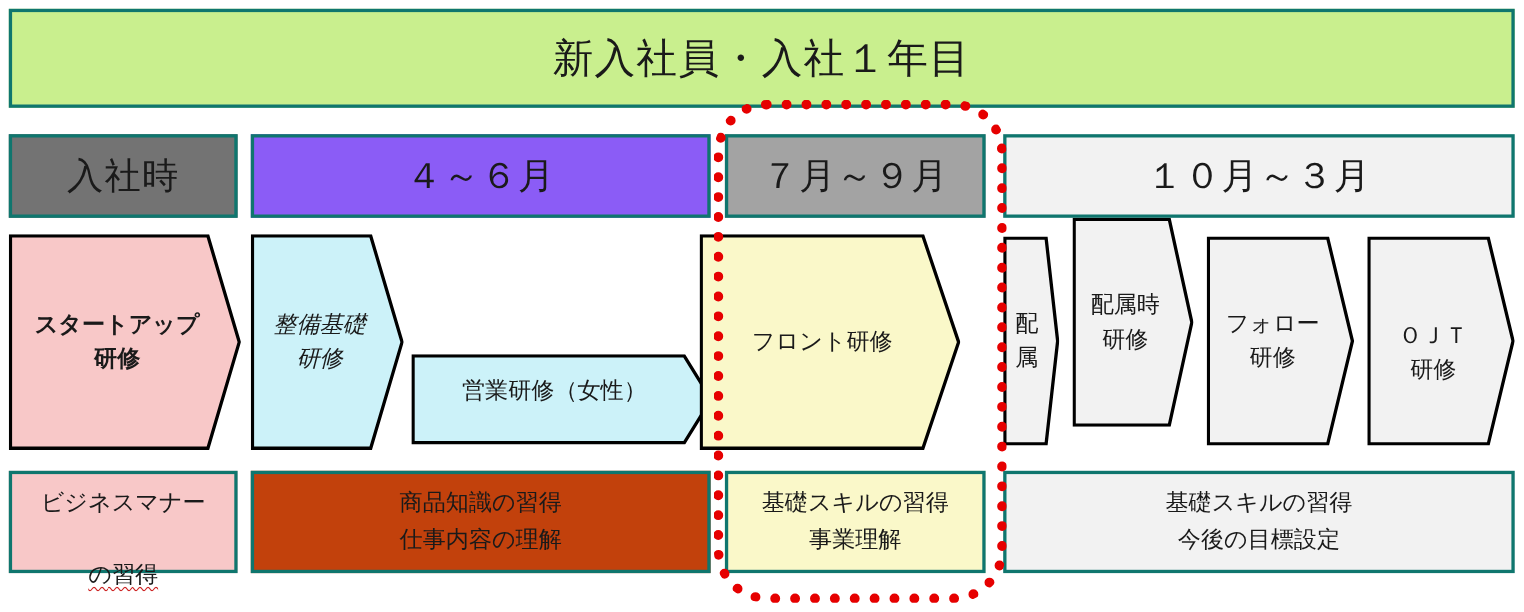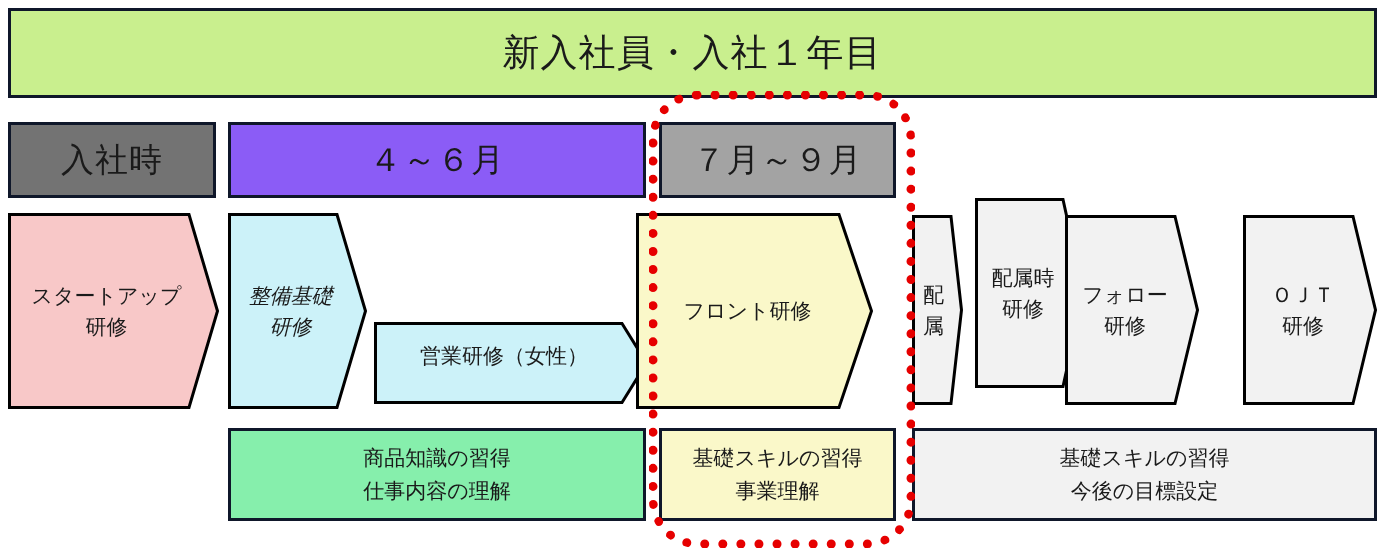--- a/index.html
+++ b/index.html
@@ -10,21 +10,21 @@
   }
   .canvas {
     position: relative;
     width: 1385px;
     height: 556px;
     background: #ffffff;
     overflow: hidden;
   }
   .box {
     position: absolute;
-    border: 3px solid #0f172a;
+    border: 3px solid #0f766e;
     display: flex;
     align-items: center;
     justify-content: center;
     text-align: center;
     white-space: pre-line;
   }
   .banner  { font-size: 37px; letter-spacing: 1px; }
   .period  { font-size: 33px; letter-spacing: 1px; }
   .outcome { font-size: 21px; line-height: 1.55; }
   .chev {
@@ -72,22 +72,25 @@
 
   <div class="box period" style="left: 8px; top: 122px; width: 208px; height: 76px; background: #737373;">
     <span>入社時</span>
   </div>
   <div class="box period" style="left: 228px; top: 122px; width: 418px; height: 76px; background: #8b5cf6;">
     <span>４～６月</span>
   </div>
   <div class="box period" style="left: 659px; top: 122px; width: 237px; height: 76px; background: #a3a3a3;">
     <span>７月～９月</span>
   </div>
+  <div class="box period" style="left: 912px; top: 122px; width: 465px; height: 76px; background: rgb(242, 242, 242);">
+    <span>１０月～３月</span>
+  </div>
 
-  <div class="chev" style="left:8px; top:213px; width:211px; height:196px;"><svg viewBox="0 0 211 196" width="211" height="196">
+  <div class="chev" style="left:8px; top:213px; width:211px; height:196px;font-weight:bold;"><svg viewBox="0 0 211 196" width="211" height="196">
         <polygon points="1.5,1.5 181,1.5 209.5,98 181,194.5 1.5,194.5" fill="#f8c8c8" stroke="#000" stroke-width="3"></polygon>
       </svg>
     <span class="lbl">スタートアップ
 研修</span>
   </div>
 
   <div class="chev" style="left:228px; top:213px; width:139px; height:196px;font-style:italic;"><svg viewBox="0 0 139 196" width="139" height="196">
         <polygon points="1.5,1.5 109,1.5 137.5,98 109,194.5 1.5,194.5" fill="#ccf2f9" stroke="#000" stroke-width="3"></polygon>
       </svg>
     <span class="lbl">整備基礎
@@ -114,35 +117,41 @@
 属</span>
   </div>
 
   <div class="chev" style="left:975px; top:198px; width:110px; height:190px;"><svg viewBox="0 0 110 190" width="110" height="190">
         <polygon points="1.5,1.5 88,1.5 108.5,95 88,188.5 1.5,188.5" fill="#f2f2f2" stroke="#000" stroke-width="3"></polygon>
       </svg>
     <span class="lbl">配属時
 研修</span>
   </div>
 
-  <div class="chev" style="left:1065px; top:215px; width:134px; height:190px;"><svg viewBox="0 0 134 190" width="134" height="190">
+  <div class="chev" style="left:1097px; top:215px; width:134px; height:190px;"><svg viewBox="0 0 134 190" width="134" height="190">
         <polygon points="1.5,1.5 110,1.5 132.5,95 110,188.5 1.5,188.5" fill="#f2f2f2" stroke="#000" stroke-width="3"></polygon>
       </svg>
     <span class="lbl">フォロー
 研修</span>
   </div>
 
-  <div class="chev" style="left:1243px; top:215px; width:134px; height:190px;"><svg viewBox="0 0 134 190" width="134" height="190">
+  <div class="chev" style="left:1243px; top:215px; width:134px; height:212px;"><svg viewBox="0 0 134 190" width="134" height="190">
         <polygon points="1.5,1.5 110,1.5 132.5,95 110,188.5 1.5,188.5" fill="#f2f2f2" stroke="#000" stroke-width="3"></polygon>
       </svg>
     <span class="lbl">ＯＪＴ
 研修</span>
   </div>
 
-  <div class="box outcome" style="left: 228px; top: 428px; width: 418px; height: 93px; background: #86efac;">
+  <div class="box outcome" style="left: 8px; top: 428px; width: 208px; height: 93px; background: rgb(248, 200, 200);">
+    <div class="stack">
+      <span>ビジネスマナー</span><br>
+      <span class="wavy">の習得</span>
+    </div>
+  </div>
+  <div class="box outcome" style="left: 228px; top: 428px; width: 418px; height: 93px; background: #c2410c;">
     <span>商品知識の習得
 仕事内容の理解</span>
   </div>
   <div class="box outcome" style="left: 659px; top: 428px; width: 237px; height: 93px; background: rgb(250, 248, 201);">
     <span>基礎スキルの習得
 事業理解</span>
   </div>
   <div class="box outcome" style="left: 912px; top: 428px; width: 465px; height: 93px; background: rgb(242, 242, 242);">
     <span>基礎スキルの習得
 今後の目標設定</span>

